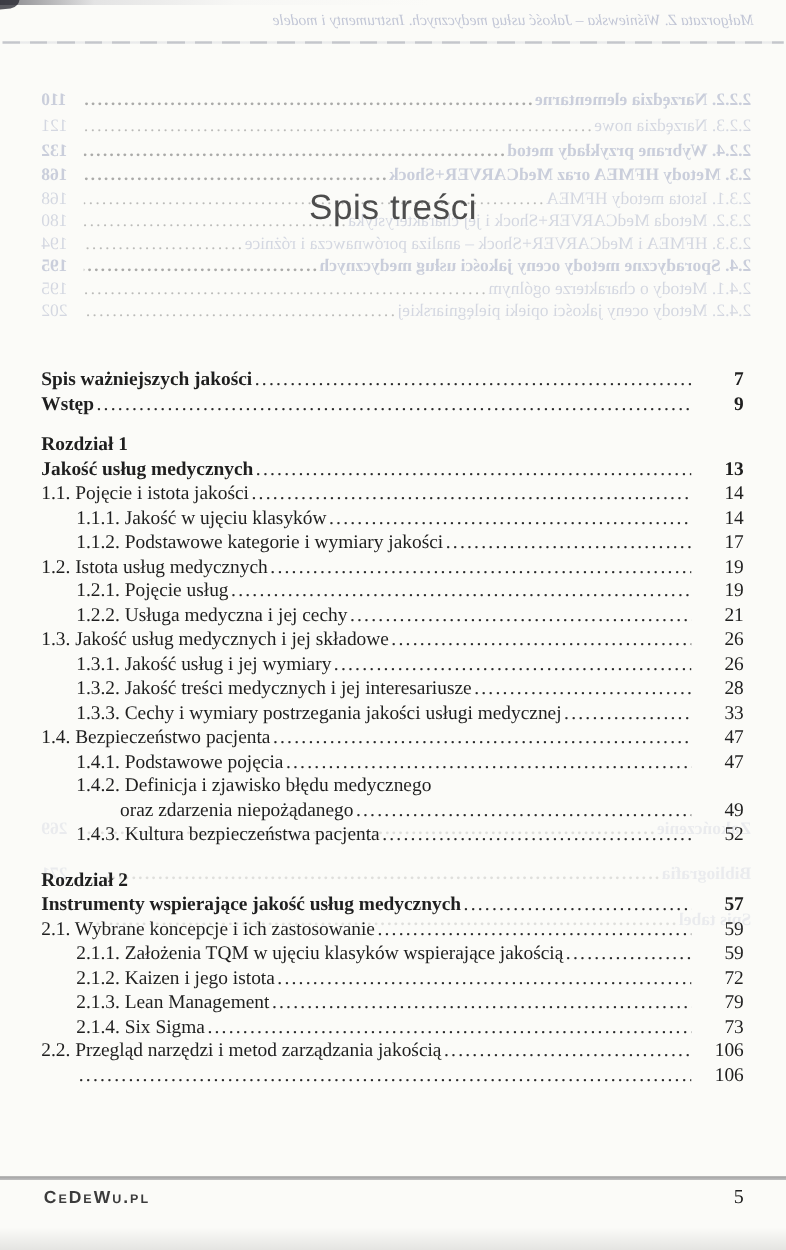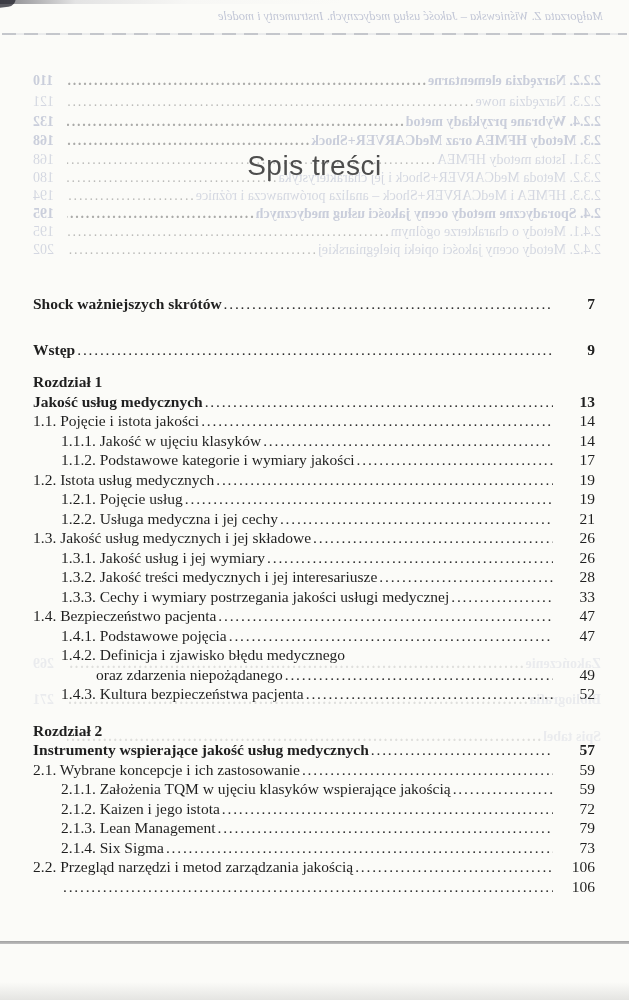--- a/index.html
+++ b/index.html
@@ -147,25 +147,25 @@
         <span class="t">Spis tabel</span>
         <span class="leader"></span>
         <span class="num"></span>
       </div>
     </div>
 
   <h1 class="title">Spis treści</h1>
 
   <div id="toc" class="toc">
       <div class="row bold">
-        <span class="t">Shock ważniejszych skrótów</span>
+        <span class="t">Spis ważniejszych jakości</span>
         <span class="leader"></span>
         <span class="num">7</span>
       </div>
-      <div class="row bold" style="margin-top: 26px; align-items: center;">
+      <div class="row bold" style=" align-items: center;">
         <span class="t">Wstęp </span>
         <span class="leader"></span>
         <span class="num">9</span>
       </div>
       <div class="row bold" style="margin-top: 13px;">
         <span class="t">Rozdział 1</span>
       </div>
       <div class="row bold">
         <span class="t">Jakość usług medycznych</span>
         <span class="leader"></span>
@@ -282,15 +282,19 @@
         <span class="leader"></span>
         <span class="num">106</span>
       </div>
       <div class="row ind1">
         <span class="leader"></span>
         <span class="num">106</span>
       </div>
     </div>
 
   <div class="footer-rule"></div>
+  <div class="footer">
+    <span class="brand">CeDeWu.pl</span>
+    <span class="pagenum">5</span>
+  </div>
 
   <div class="bottom-band"></div>
 </div>
 
 </body></html>

